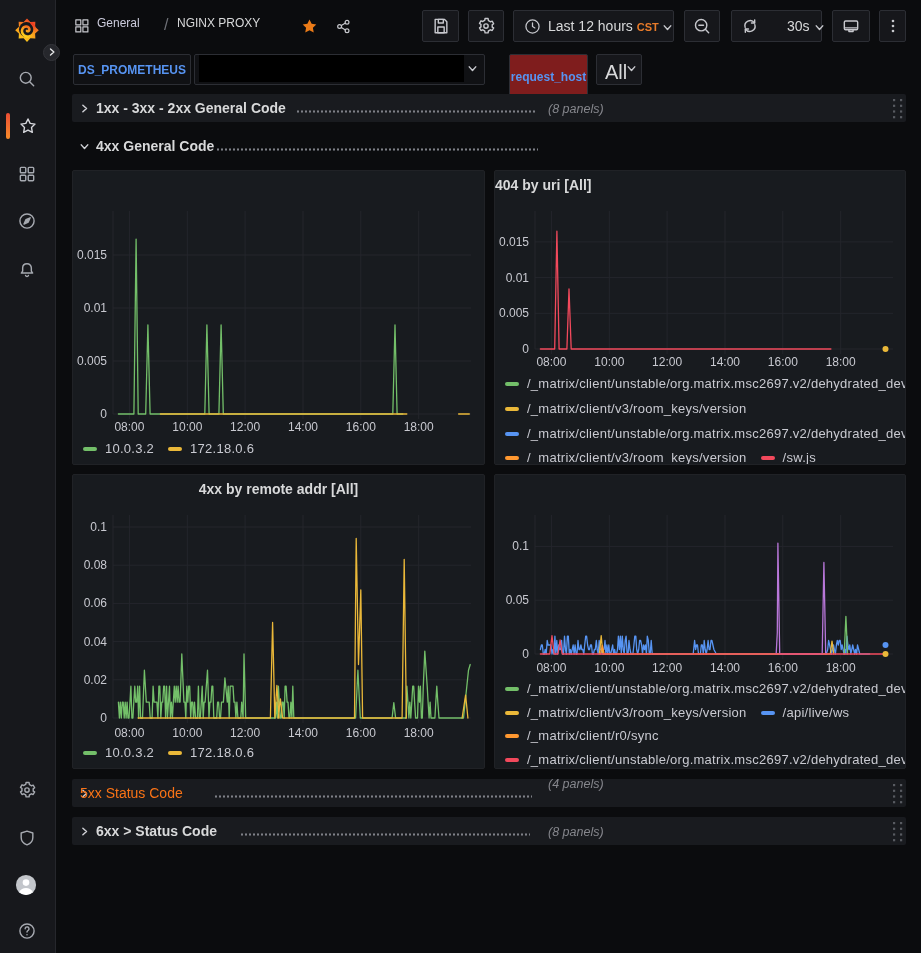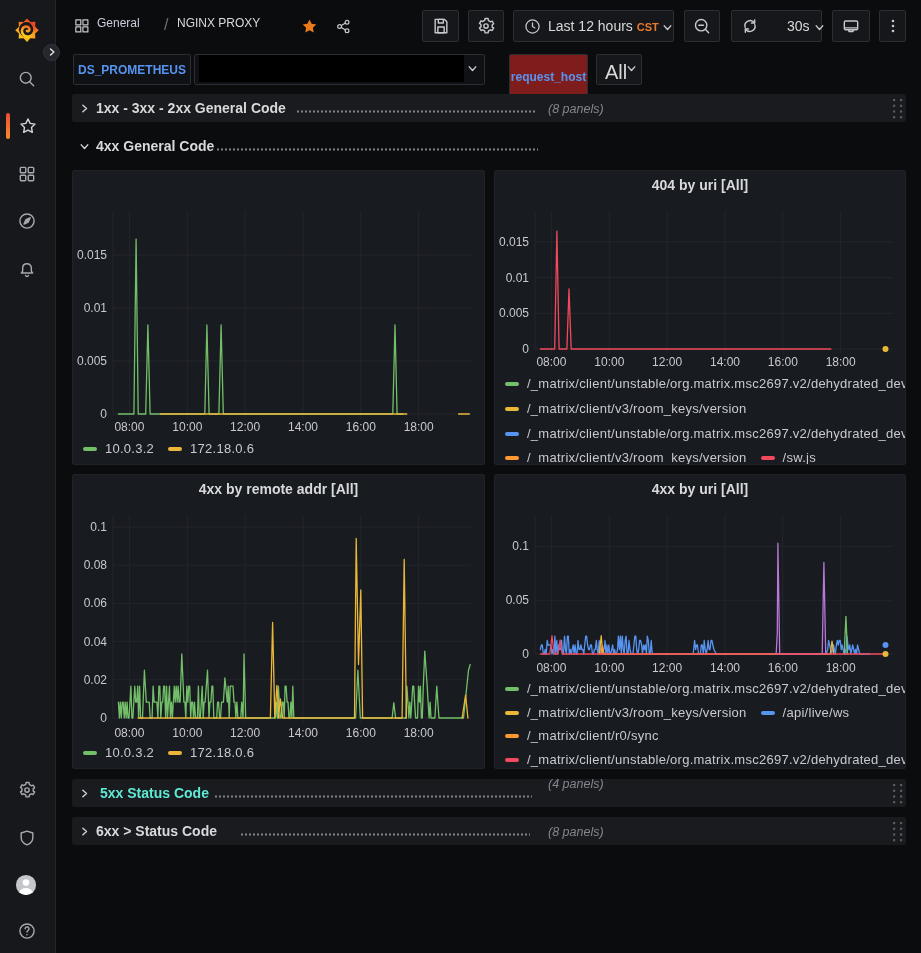--- a/index.html
+++ b/index.html
@@ -169,21 +169,21 @@
   </svg>
 <svg style="position:absolute;left:78px;top:140px" width="13" height="13" viewBox="0 0 16 16" fill="none">
     <path d="M4 6l4 4.5L12 6" stroke="#d0d1d6" stroke-width="1.8" stroke-linecap="round" stroke-linejoin="round"></path>
   </svg>
 <div style="position:absolute;left:96px;top:138px;font-size:14px;font-weight:700;color:#d8d9da;white-space:nowrap">4xx General Code</div>
 <div style="position:absolute;left:216px;top:148px;width:322px;height:3px;background-image:radial-gradient(circle, #7e8087 1px, transparent 1.25px);background-size:4px 3px;background-repeat:repeat-x"></div>
 <div style="position:absolute;left:72px;top:779px;width:834px;height:28px;background:#191b1f;border-radius:2px"></div>
 <svg style="position:absolute;left:78px;top:787px" width="13" height="13" viewBox="0 0 16 16" fill="none">
     <path d="M6 4l4.5 4L6 12" stroke="#d0d1d6" stroke-width="1.8" stroke-linecap="round" stroke-linejoin="round"></path>
   </svg>
-<div style="position:absolute;left:100px;top:785px;font-size:14px;font-weight:700;color:#5eead4;white-space:nowrap">5xx Status Code</div>
+<div style="position:absolute;left:80px;top:785px;font-size:14px;font-weight:400;color:#f97316;white-space:nowrap">5xx Status Code</div>
 <div style="position:absolute;left:214px;top:795px;width:318px;height:3px;background-image:radial-gradient(circle, #7e8087 1px, transparent 1.25px);background-size:4px 3px;background-repeat:repeat-x"></div>
 <div style="position:absolute;left:548px;top:777px;font-size:12.5px;font-style:italic;color:#85868c">(4 panels)</div>
 <svg style="position:absolute;left:893px;top:784px" width="10" height="20" viewBox="0 0 10 20">
     <rect x="0" y="0.0" width="2.2" height="2.2" fill="#585b61"></rect>
     <rect x="7" y="0.0" width="2.2" height="2.2" fill="#585b61"></rect>
     <rect x="0" y="5.7" width="2.2" height="2.2" fill="#585b61"></rect>
     <rect x="7" y="5.7" width="2.2" height="2.2" fill="#585b61"></rect>
     <rect x="0" y="11.4" width="2.2" height="2.2" fill="#585b61"></rect>
     <rect x="7" y="11.4" width="2.2" height="2.2" fill="#585b61"></rect>
     <rect x="0" y="17.1" width="2.2" height="2.2" fill="#585b61"></rect>
@@ -229,21 +229,21 @@
       <text x="230.0" y="260" text-anchor="middle" font-size="12" fill="#c8c9d0">14:00</text>
       <text x="287.8" y="260" text-anchor="middle" font-size="12" fill="#c8c9d0">16:00</text>
       <text x="345.7" y="260" text-anchor="middle" font-size="12" fill="#c8c9d0">18:00</text>
       <polyline points="45.4,243.0 60.9,243.0 63.1,68.1 65.2,243.0 72.7,243.0 74.9,154.0 77.1,243.0 131.8,243.0 133.9,154.0 136.1,243.0 145.9,243.0 148.1,154.0 150.3,243.0 319.8,243.0 322.0,154.0 324.1,243.0 329.8,243.0" fill="none" stroke="#73BF69" stroke-width="1.3" stroke-linejoin="round" stroke-linecap="round"></polyline>
       <polyline points="87.4,243.0 333.8,243.0" fill="none" stroke="#EAB839" stroke-width="1.3" stroke-linejoin="round" stroke-linecap="round"></polyline>
       <polyline points="385.6,243.0 396.3,243.0" fill="none" stroke="#EAB839" stroke-width="1.3" stroke-linejoin="round" stroke-linecap="round"></polyline>
     </svg>
     <div style="position:absolute;left:10px;top:270px;width:401px;overflow:hidden;white-space:nowrap;font-size:13px;letter-spacing:.02em;color:#c9cad1;line-height:16px"><span style="white-space:nowrap"><span style="display:inline-block;width:14px;height:4px;border-radius:2px;background:#73BF69;vertical-align:middle;margin-right:8px;position:relative;top:-1px"></span>10.0.3.2</span><span style="margin-left:14px;white-space:nowrap"><span style="display:inline-block;width:14px;height:4px;border-radius:2px;background:#EAB839;vertical-align:middle;margin-right:8px;position:relative;top:-1px"></span>172.18.0.6</span></div>
   </div>
 <div style="position:absolute;left:494px;top:170px;width:412px;height:295px;background:#181b1f;border:1px solid #202226;border-radius:2px;overflow:hidden">
-    <div style="position:absolute;left:0;top:6px;width:100%;text-align:center;font-size:14px;font-weight:700;color:#d8d9da">404 by uri [All]</div>
+    <div style="position:absolute;left:0;top:6px;width:100%;font-size:14px;font-weight:700;color:#d8d9da">404 by uri [All]</div>
     <svg style="position:absolute;left:0;top:0" width="412" height="295" xmlns="http://www.w3.org/2000/svg">
       <line x1="40" y1="178.0" x2="398" y2="178.0" stroke="#24262c" stroke-width="1"></line>
       <line x1="40" y1="142.3" x2="398" y2="142.3" stroke="#24262c" stroke-width="1"></line>
       <line x1="40" y1="106.6" x2="398" y2="106.6" stroke="#24262c" stroke-width="1"></line>
       <line x1="40" y1="70.9" x2="398" y2="70.9" stroke="#24262c" stroke-width="1"></line>
       <line x1="56.4" y1="40" x2="56.4" y2="183" stroke="#24262c" stroke-width="1"></line>
       <line x1="114.3" y1="40" x2="114.3" y2="183" stroke="#24262c" stroke-width="1"></line>
       <line x1="172.1" y1="40" x2="172.1" y2="183" stroke="#24262c" stroke-width="1"></line>
       <line x1="230.0" y1="40" x2="230.0" y2="183" stroke="#24262c" stroke-width="1"></line>
       <line x1="287.8" y1="40" x2="287.8" y2="183" stroke="#24262c" stroke-width="1"></line>
@@ -295,21 +295,20 @@
       <text x="230.0" y="262" text-anchor="middle" font-size="12" fill="#c8c9d0">14:00</text>
       <text x="287.8" y="262" text-anchor="middle" font-size="12" fill="#c8c9d0">16:00</text>
       <text x="345.7" y="262" text-anchor="middle" font-size="12" fill="#c8c9d0">18:00</text>
       <polyline points="45.4,227.1 46.4,243.0 47.3,227.1 48.3,243.0 49.3,227.1 50.2,227.1 51.2,243.0 52.2,227.1 53.1,243.0 54.1,227.1 55.0,243.0 56.0,243.0 57.0,227.1 57.9,211.2 58.9,243.0 59.9,243.0 60.8,227.1 61.8,211.2 62.7,227.1 63.7,227.1 64.7,211.2 65.6,243.0 66.6,211.2 67.6,243.0 68.5,243.0 69.5,243.0 71.4,195.2 73.3,227.1 74.3,227.1 75.3,227.1 76.2,227.1 77.2,243.0 78.2,243.0 79.1,243.0 80.1,211.2 81.1,227.1 82.0,227.1 83.0,227.1 83.9,227.1 84.9,243.0 85.9,211.2 86.8,211.2 87.8,243.0 88.8,227.1 89.7,227.1 90.7,211.2 91.6,211.2 92.6,243.0 93.6,211.2 94.5,243.0 95.5,227.1 96.5,211.2 97.4,243.0 98.4,227.1 99.4,243.0 100.3,227.1 101.3,211.2 102.2,227.1 103.2,211.2 104.2,227.1 105.1,211.2 106.1,227.1 107.1,227.1 108.8,179.0 110.9,227.1 111.9,227.1 112.8,243.0 113.8,211.2 114.8,227.1 115.7,211.2 116.7,211.2 117.7,243.0 118.6,227.1 119.6,227.1 120.5,243.0 121.5,227.1 122.5,243.0 123.4,243.0 124.4,243.0 125.4,211.2 126.3,243.0 127.3,243.0 128.3,227.1 129.2,211.2 130.2,243.0 131.1,227.1 132.1,227.1 134.5,195.2 136.0,243.0 136.9,227.1 137.9,227.1 138.9,211.2 139.8,211.2 140.8,243.0 141.7,243.0 142.7,243.0 143.7,243.0 144.6,227.1 145.6,227.1 146.6,243.0 147.5,243.0 148.5,227.1 149.5,227.1 150.4,227.1 151.9,202.9 154.3,227.1 155.2,211.2 156.2,243.0 157.2,211.2 158.1,211.2 159.1,211.2 160.0,211.2 161.0,227.1 162.0,227.1 162.9,243.0 163.9,227.1 164.9,243.0 165.8,243.0 166.8,243.0 167.8,243.0 168.7,227.1 170.1,243.0 171.0,179.0 172.7,243.0 198.2,243.0 199.6,243.0 200.6,243.0 201.5,243.0 202.5,243.0 203.5,227.1 204.4,243.0 205.4,211.2 206.3,227.1 207.3,243.0 208.3,243.0 209.2,227.1 210.2,227.1 211.2,243.0 212.1,211.2 213.1,211.2 214.1,227.1 215.0,227.1 216.0,243.0 216.9,243.0 217.9,227.1 218.9,243.0 219.8,211.2 220.8,243.0 222.7,243.0 282.6,243.0 284.9,195.2 287.3,243.0 319.1,243.0 320.8,227.7 322.6,243.0 331.2,243.0 333.0,243.0 333.9,211.2 334.9,227.1 335.9,243.0 336.8,227.1 337.8,243.0 338.8,227.1 339.7,211.2 340.7,211.2 341.6,227.1 342.6,243.0 343.6,243.0 344.5,243.0 345.5,211.2 346.5,227.1 347.4,211.2 348.4,243.0 349.3,243.0 350.3,211.2 351.8,176.1 354.2,211.2 355.1,227.1 356.1,243.0 357.1,227.1 358.0,243.0 359.0,243.0 359.9,243.0 360.9,243.0 361.9,243.0 362.8,227.1 363.8,211.2 364.8,227.1 366.0,243.0 390.5,243.0 395.5,195.2 397.2,189.5" fill="none" stroke="#73BF69" stroke-width="1.3" stroke-linejoin="round" stroke-linecap="round"></polyline>
       <polyline points="65.1,243.0 197.4,243.0 199.6,147.5 201.8,243.0 201.8,243.0 203.9,210.5 206.1,243.0 205.2,243.0 207.4,223.9 209.6,243.0 281.5,243.0 283.2,63.5 285.5,189.5 287.8,115.0 289.6,243.0 329.1,243.0 331.2,84.5 333.4,243.0 332.7,243.0" fill="none" stroke="#EAB839" stroke-width="1.3" stroke-linejoin="round" stroke-linecap="round"></polyline>
       <polyline points="389.1,243.0 392.6,220.1 394.9,243.0" fill="none" stroke="#EAB839" stroke-width="1.3" stroke-linejoin="round" stroke-linecap="round"></polyline>
     </svg>
     <div style="position:absolute;left:10px;top:270px;width:401px;overflow:hidden;white-space:nowrap;font-size:13px;letter-spacing:.02em;color:#c9cad1;line-height:16px"><span style="white-space:nowrap"><span style="display:inline-block;width:14px;height:4px;border-radius:2px;background:#73BF69;vertical-align:middle;margin-right:8px;position:relative;top:-1px"></span>10.0.3.2</span><span style="margin-left:14px;white-space:nowrap"><span style="display:inline-block;width:14px;height:4px;border-radius:2px;background:#EAB839;vertical-align:middle;margin-right:8px;position:relative;top:-1px"></span>172.18.0.6</span></div>
   </div>
 <div style="position:absolute;left:494px;top:474px;width:412px;height:295px;background:#181b1f;border:1px solid #202226;border-radius:2px;overflow:hidden">
-    <div style="position:absolute;left:0;top:6px;width:100%;text-align:center;font-size:14px;font-weight:700;color:#d8d9da">4xx by uri [All]</div>
     <svg style="position:absolute;left:0;top:0" width="412" height="295" xmlns="http://www.w3.org/2000/svg">
       <line x1="40" y1="179.0" x2="398" y2="179.0" stroke="#24262c" stroke-width="1"></line>
       <line x1="40" y1="125.2" x2="398" y2="125.2" stroke="#24262c" stroke-width="1"></line>
       <line x1="40" y1="71.4" x2="398" y2="71.4" stroke="#24262c" stroke-width="1"></line>
       <line x1="56.4" y1="40" x2="56.4" y2="184" stroke="#24262c" stroke-width="1"></line>
       <line x1="114.3" y1="40" x2="114.3" y2="184" stroke="#24262c" stroke-width="1"></line>
       <line x1="172.1" y1="40" x2="172.1" y2="184" stroke="#24262c" stroke-width="1"></line>
       <line x1="230.0" y1="40" x2="230.0" y2="184" stroke="#24262c" stroke-width="1"></line>
       <line x1="287.8" y1="40" x2="287.8" y2="184" stroke="#24262c" stroke-width="1"></line>
       <line x1="345.7" y1="40" x2="345.7" y2="184" stroke="#24262c" stroke-width="1"></line>

